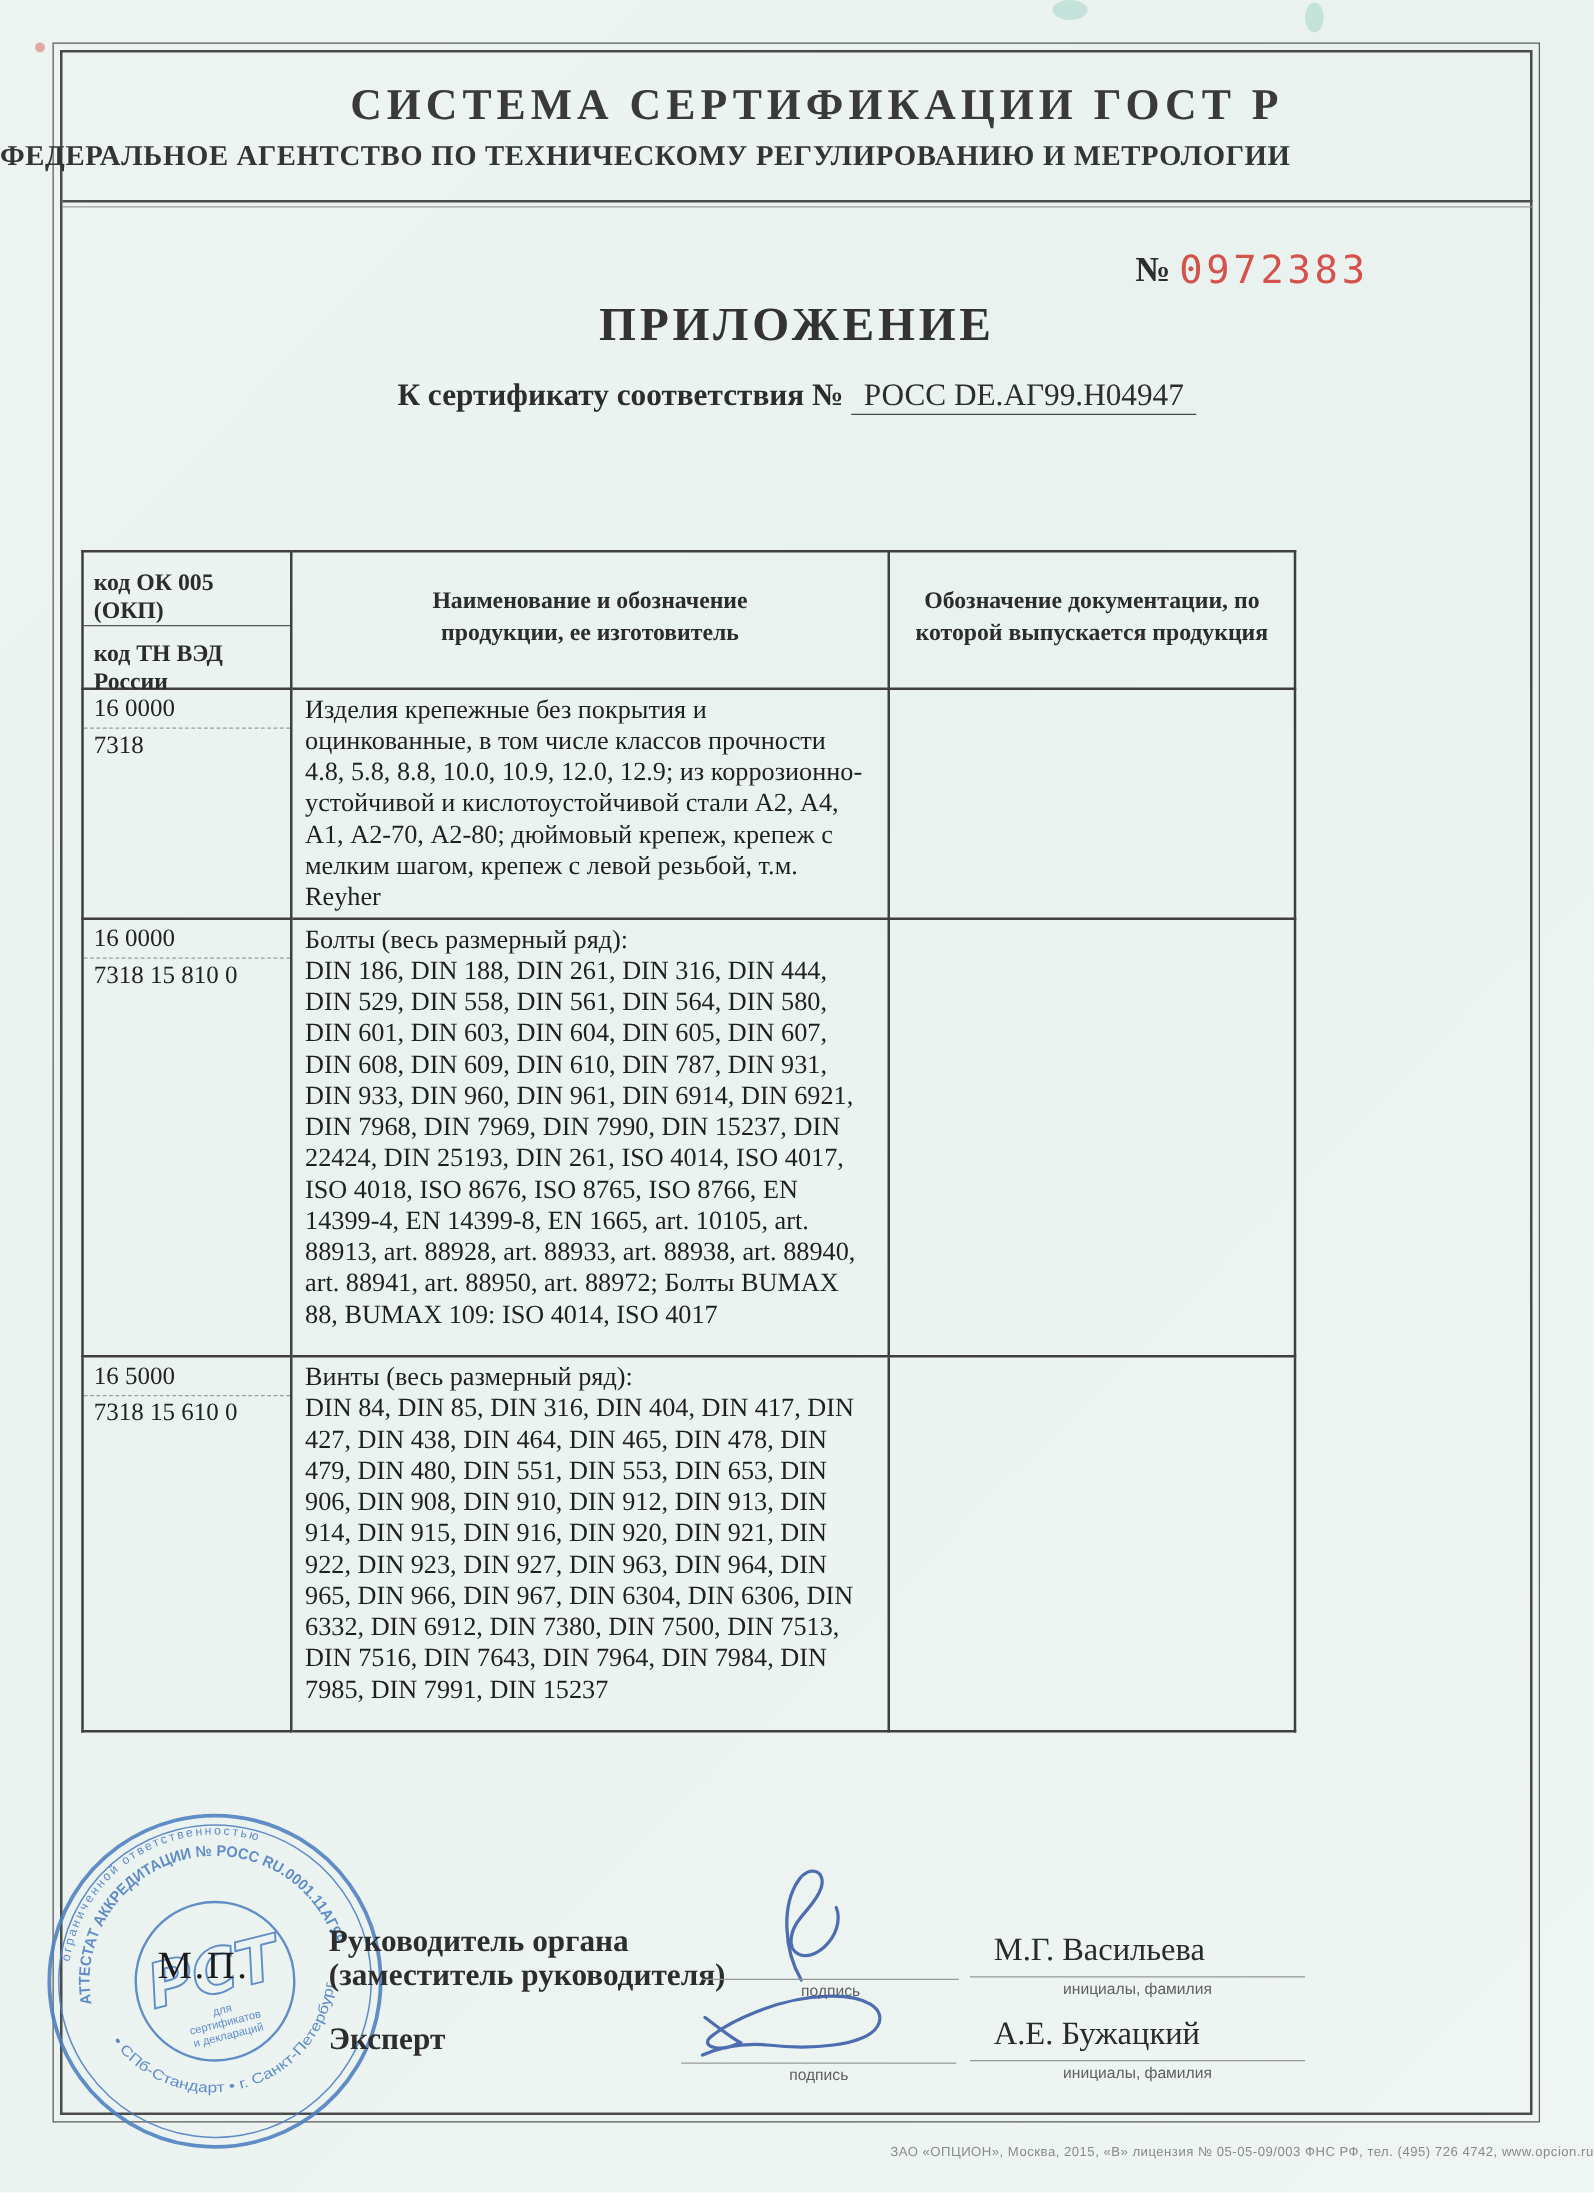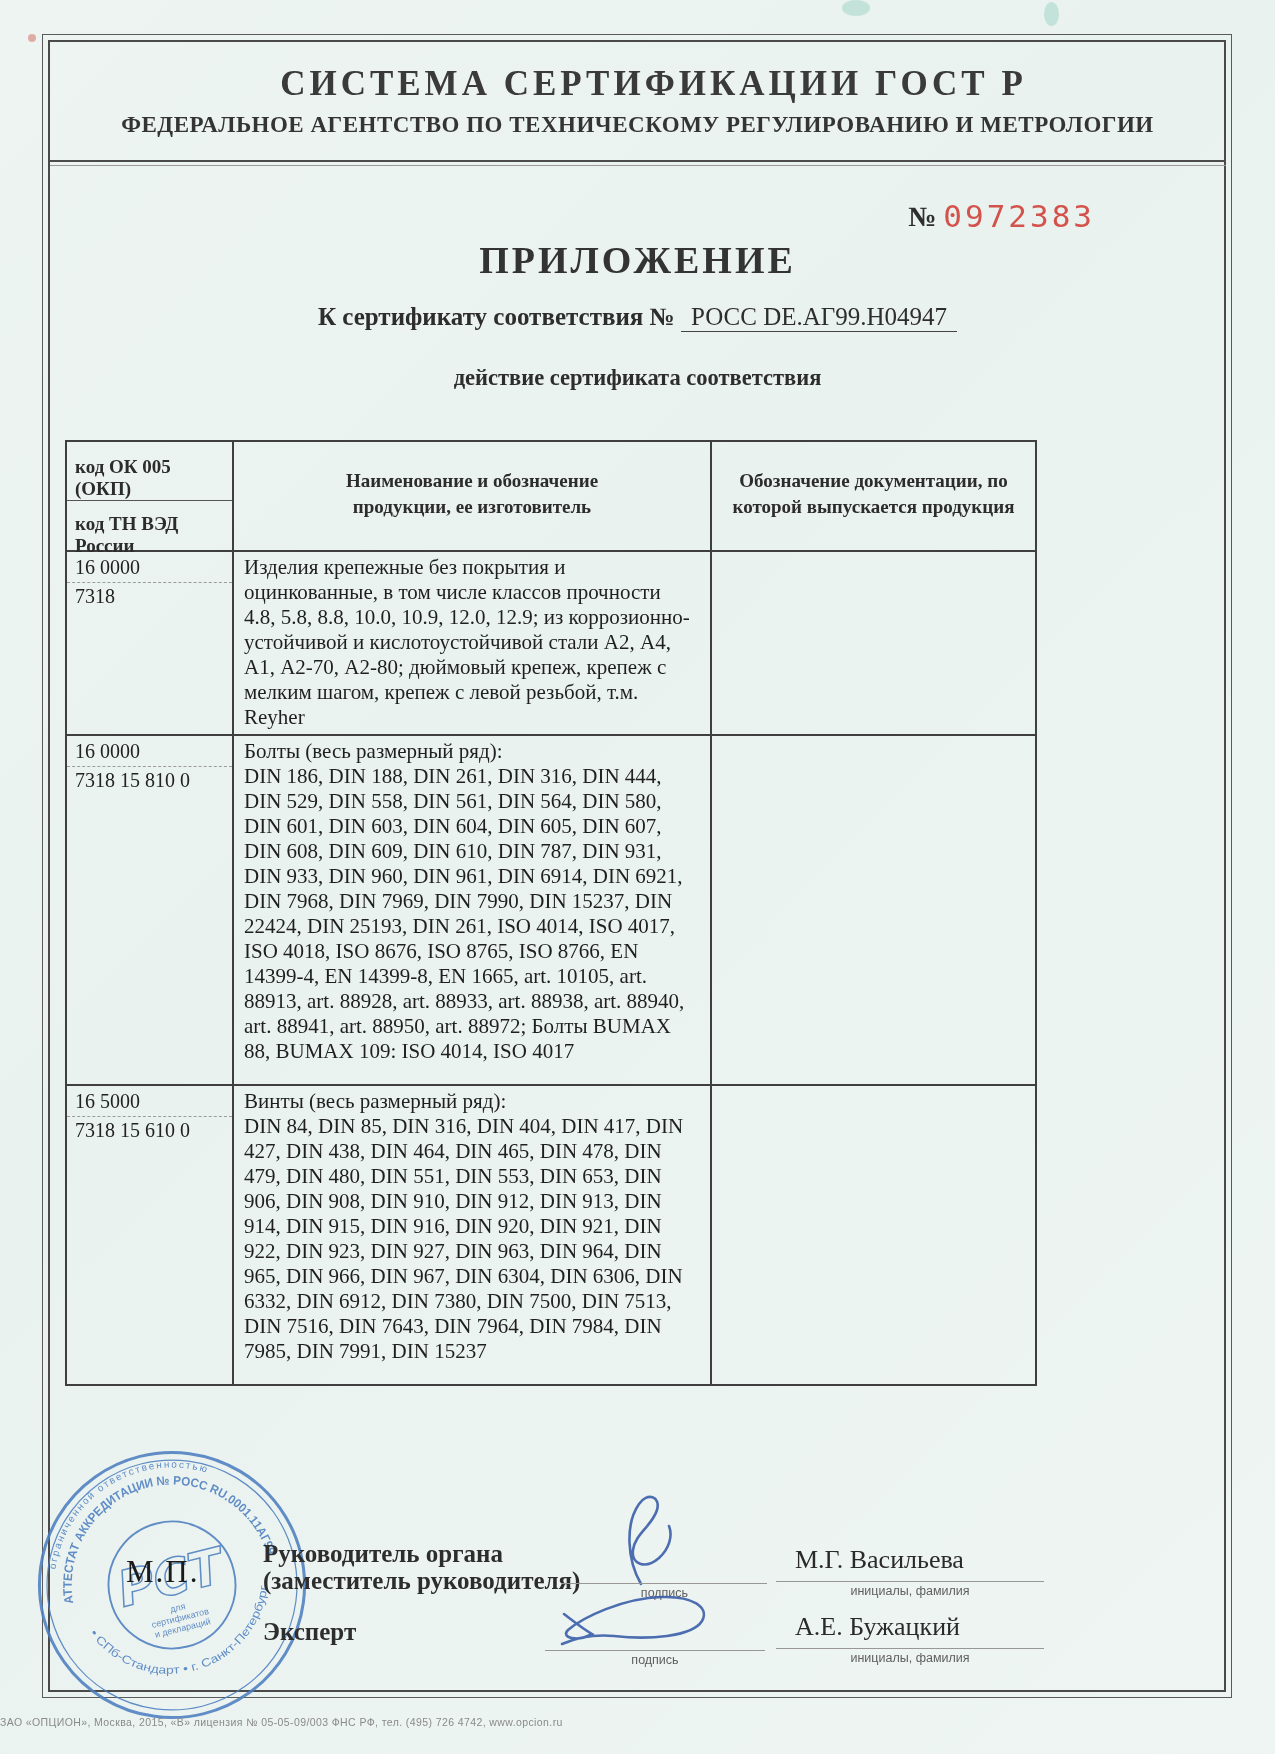--- a/index.html
+++ b/index.html
@@ -13,21 +13,21 @@
   
   .smudge{position:absolute;background:#b9ddd4;border-radius:50%;opacity:.8;}
   .dot{position:absolute;background:#d98b84;border-radius:50%;opacity:.7;}
   
   .frame{position:absolute;left:42px;top:34px;width:1190px;height:1664px;
     border:1.5px solid #5a5a5a;padding:5px;box-sizing:border-box;}
   .frame-inner{width:100%;height:100%;border:2.5px solid #4a4a4a;box-sizing:border-box;}
   
   .hdr1{top:64px;left:16px;width:100%;text-align:center;font-size:35px;font-weight:bold;
     letter-spacing:4px;color:#3a3a3a;}
-  .hdr2{top:112px;left:0;width:100%;text-align:center;font-size:23px;font-weight:bold;
+  .hdr2{top:112px;left:0;width:100%;font-size:23px;font-weight:bold;
     letter-spacing:.5px;color:#343434;}
   .hdr-rule{top:160px;left:50px;width:1176px;height:3px;
     border-top:2px solid #4c4c4c;border-bottom:1px solid #9a9a9a;}
   
   .blank-no{top:198px;right:180px;font-size:28px;font-weight:bold;color:#2e2e2e;}
   .blank-no .digits{font-family:"DejaVu Sans Mono",monospace;font-size:31px;font-weight:normal;
     color:#d4524c;letter-spacing:3px;vertical-align:-1px;}
   .doc-title{top:238px;left:0;width:100%;text-align:center;font-size:38px;font-weight:bold;
     letter-spacing:3px;color:#333;}
   .cert-line{top:303px;left:0;width:100%;text-align:center;font-size:25px;color:#2d2d2d;}
@@ -58,21 +58,21 @@
   .role2{left:263px;top:1618px;font-size:25px;font-weight:bold;color:#2d2d2d;}
   .sig-line{border-top:1.5px solid #979797;text-align:center;font-family:"Liberation Sans","DejaVu Sans",sans-serif;
     font-size:12.5px;color:#5f5f5f;padding-top:2px;}
   .name{font-size:26px;color:#2a2a2a;}
   .name-line{border-top:1.5px solid #979797;text-align:center;font-family:"Liberation Sans","DejaVu Sans",sans-serif;
     font-size:12.5px;color:#5f5f5f;padding-top:2px;}
   .mp{left:126px;top:1554px;font-size:31px;color:#1b1b1b;letter-spacing:2px;z-index:5;}
   .stamp-wrap{left:30px;top:1443px;width:284px;height:284px;transform:rotate(-14deg);opacity:.88;}
   .sigink{stroke:#3b5ea9;stroke-width:2.6;fill:none;stroke-linecap:round;opacity:.9;}
   
-  .footer{top:1716px;left:0;width:100%;text-align:left;
+  .footer{top:1716px;left:0;width:100%;text-align:right;
     font-family:"Liberation Sans","DejaVu Sans",sans-serif;font-size:10.5px;color:#8a8a8a;letter-spacing:.4px;}
 </style>
 </head>
 <body>
 
 <div class="smudge" style="left:842px;top:0;width:28px;height:16px;"></div>
 <div class="smudge" style="left:1044px;top:2px;width:15px;height:24px;"></div>
 <div class="dot" style="left:28px;top:34px;width:8px;height:8px;"></div>
 
 <div class="frame">
@@ -87,21 +87,20 @@
   <span>№</span>
   <span class="digits">0972383</span>
 </div>
 
 <div class="abs doc-title">ПРИЛОЖЕНИЕ</div>
 <div class="abs cert-line">
   <span class="lbl">К сертификату соответствия №</span>
   <span class="num">РОСС DE.АГ99.Н04947</span>
 </div>
 <div class="abs desc">
-  <div>действие сертификата соответствия</div>
 </div>
 
 <table class="products">
   <colgroup>
       <col class="c1">
       <col class="c2">
       <col class="c3">
     </colgroup>
   <tbody>
     <tr class="rh">

